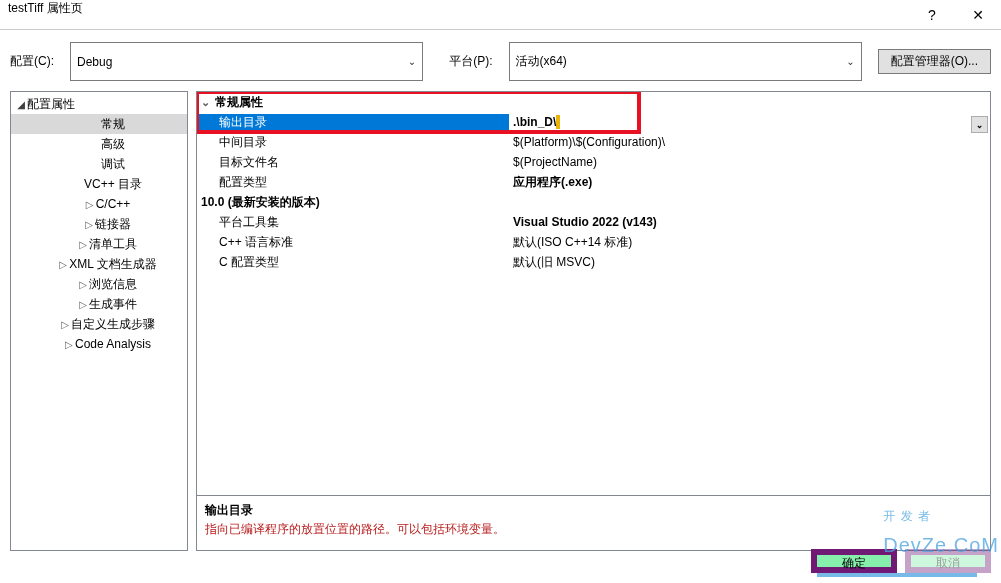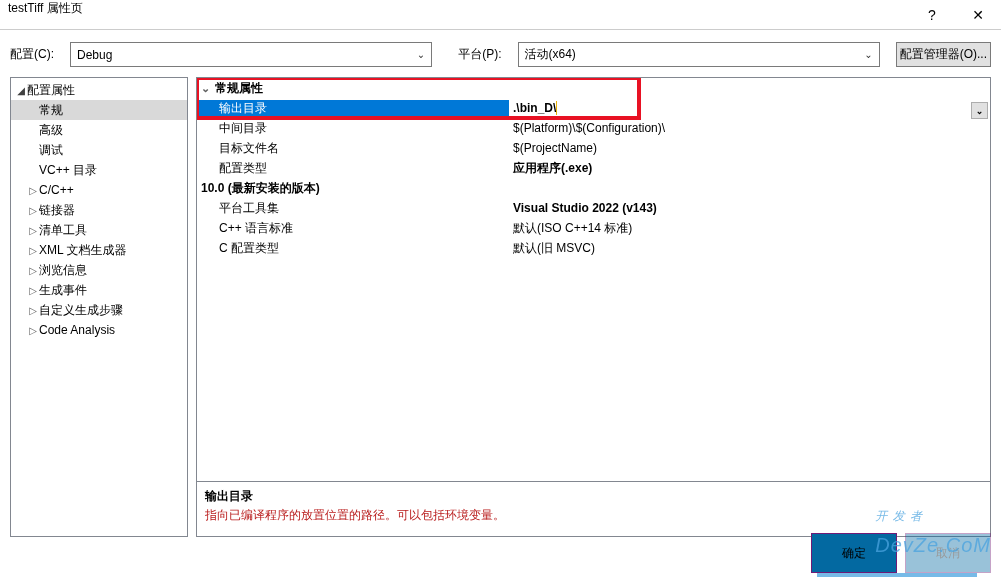--- a/index.html
+++ b/index.html
@@ -6,67 +6,67 @@
 body { background: #fff; color: #000; width: 1001px; height: 583px; overflow: hidden; position: relative; }
 
 
 .titlebar { height: 30px; display: flex; padding: 0 0 0 8px; border-bottom: 1px solid #ccc; }
 .titlebar .title { flex: 1; }
 .titlebar .btn { width: 46px; height: 30px; display: flex; align-items: center; justify-content: center; font-size: 14px; }
 
 
 .config-row { display: flex; align-items: center; gap: 16px; padding: 12px 10px 10px 10px; }
 .config-row label { white-space: nowrap; }
-.combo { height: 25px; border: 1px solid #7a7a7a; background: #fff; display: flex; align-items: center; padding: 0 6px; position: relative; }
+.combo { height: 39px; border: 1px solid #7a7a7a; background: #fff; display: flex; align-items: center; padding: 0 6px; position: relative; }
 .combo .arrow { margin-left: auto; font-size: 10px; color: #333; }
 .combo.cfg { flex: 1; max-width: 374px; }
 .combo.platform { flex: 1; max-width: 364px; }
-.cfg-mgr-btn { height: 25px; border: 1px solid #7a7a7a; background: #e1e1e1; padding: 0 3px; cursor: pointer; }
+.cfg-mgr-btn { height: 25px; border: 1px solid #7a7a7a; background: #e1e1e1; padding: 0 12px; cursor: pointer; }
 
 
 .main { display: flex; padding: 0 10px 10px 10px; gap: 8px; height: 470px; }
 
 
 .tree { width: 178px; border: 1px solid #828790; background: #fff; overflow: auto; padding-top: 2px; }
 .tree-item { display: flex; align-items: center; height: 20px; padding-left: 4px; cursor: default; }
 .tree-item .caret { width: 12px; text-align: center; color: #646464; font-size: 10px; }
 .tree-item .caret.open { color: #404040; }
-.tree-item.level1 { padding-left: 16px; }
+.tree-item.level1 { padding-left: 16px; justify-content: center; }
 .tree-item.selected-inactive { background: #d9d9d9; }
 
 
 .right { flex: 1; display: flex; flex-direction: column; border: 1px solid #828790; }
 .prop-grid { flex: 1; overflow: auto; position: relative; }
 .group-header { display: flex; align-items: center; height: 20px; padding-left: 4px; font-weight: bold; background: #fff; }
 .group-header .chev { width: 14px; color: #606060; font-size: 11px; }
 .prop-row { display: flex; height: 20px; align-items: center; }
 .prop-row .name { width: 312px; padding-left: 22px; }
 .prop-row .value { flex: 1; padding-left: 4px; }
 .prop-row .value.bold { font-weight: bold; }
 .prop-row.selected { }
 .prop-row.selected .name { background: #0078d7; color: #fff; }
 .prop-row.selected .value { font-weight: bold; position: relative; }
 .prop-row.selected .value .dd { position: absolute; right: 2px; top: 1px; width: 17px; height: 17px; border: 1px solid #adadad; background: #e1e1e1; display: flex; align-items: center; justify-content: center; font-size: 9px; }
-.edit-caret { border-right: 1px solid #eab308; animation: blink 1s steps(1) infinite; }
+.edit-caret { border-right: 4px solid #eab308; animation: blink 1s steps(1) infinite; }
 @keyframes blink { 50% { border-color: transparent; } }
 
 
 .redbox { position: absolute; border: 4px solid #e81123; pointer-events: none; }
 
 
 .desc { border-top: 1px solid #828790; padding: 6px 8px; height: 55px; }
 .desc .desc-title { font-weight: bold; margin-bottom: 2px; }
 .desc .desc-text { color: #b91c1c; }
 
 
 .bottom { position: absolute; right: 10px; bottom: 10px; display: flex; gap: 8px; }
-.bottom button { height: 40px; width: 86px; border: 1px solid #701a75; background: #0369a1; cursor: pointer; }
-
-
-.watermark { position: absolute; right: 10px; bottom: 24px; font-family: "Comic Sans MS", cursive; font-size: 28px; color: #4aa3df; opacity: 0.75; pointer-events: none; letter-spacing: 1px; font-style: italic; }
+.bottom button { height: 24px; width: 86px; border: 6px solid #701a75; background: #86efac; cursor: pointer; }
+
+
+.watermark { position: absolute; right: 2px; bottom: 24px; font-family: "Comic Sans MS", cursive; font-size: 28px; color: #4aa3df; opacity: 0.75; pointer-events: none; letter-spacing: 1px; }
 .watermark-line { position: absolute; right: 24px; bottom: 6px; width: 160px; height: 4px; background: #4aa3df; opacity: 0.75; pointer-events: none; }
 </style>
 </head>
 <body>
 
 <div class="titlebar">
   <div class="title">testTiff 属性页</div>
   <div class="btn">?</div>
   <div class="btn">✕</div>
 </div>

